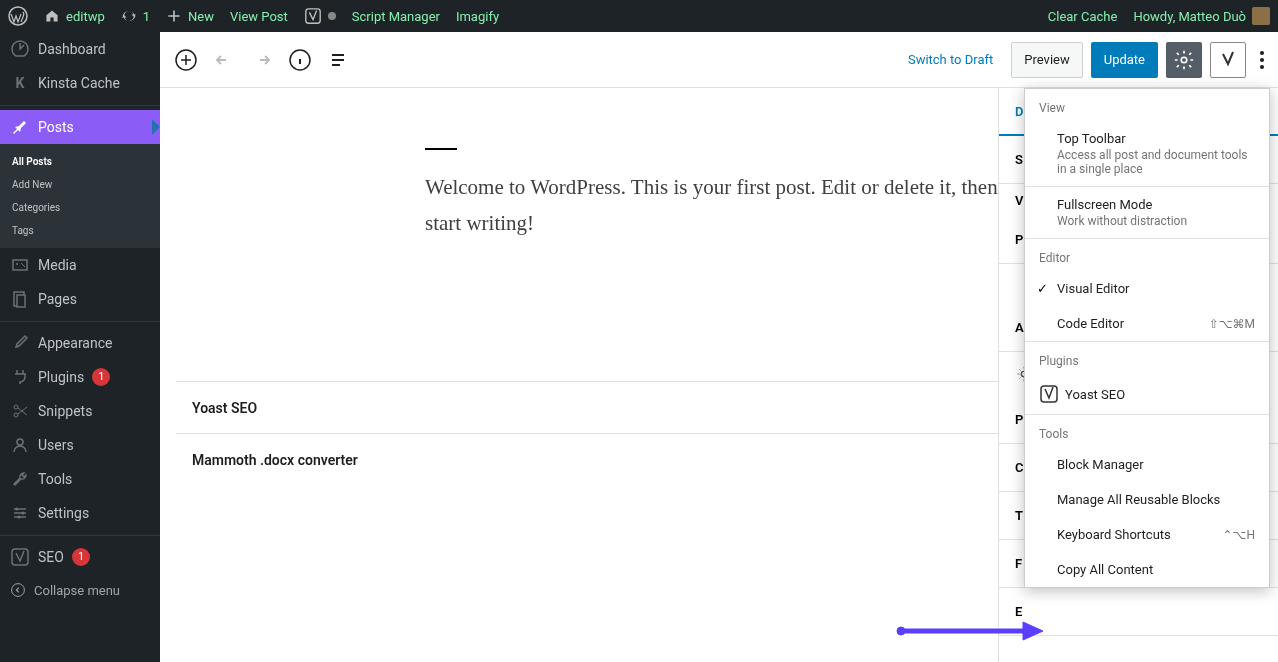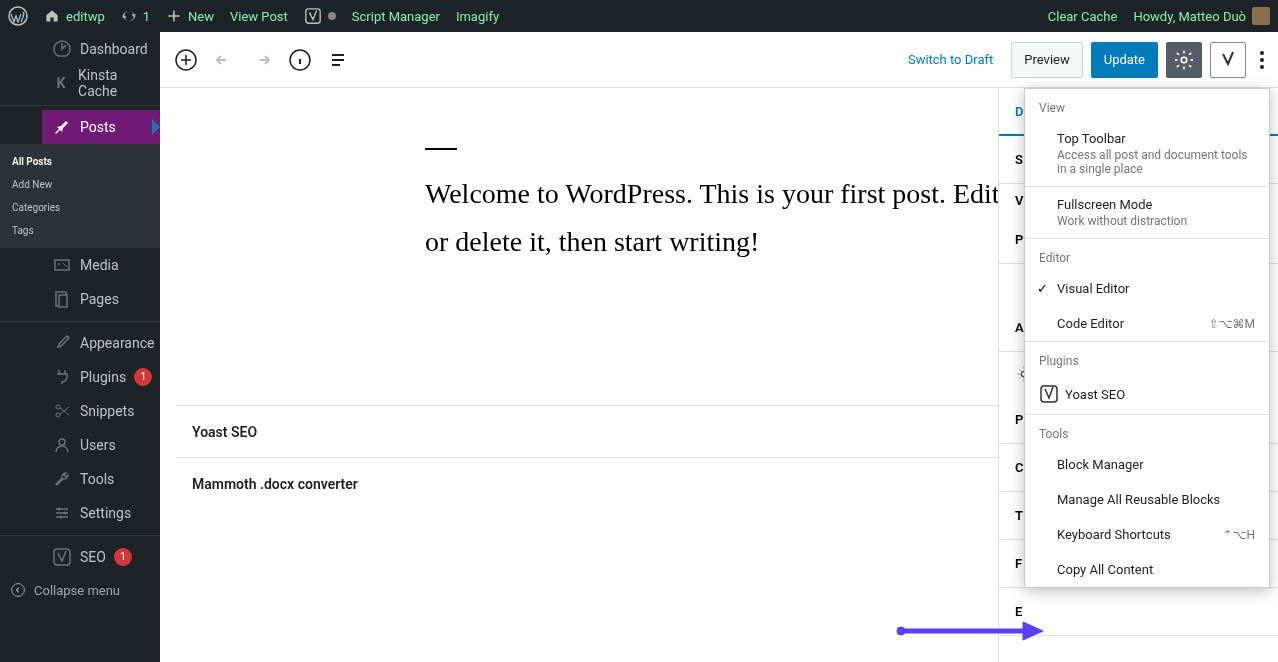--- a/index.html
+++ b/index.html
@@ -7,22 +7,22 @@
 
 
 .admin-bar { height: 32px; background: #1d2327; color: #bfbfbf; display: flex; align-items: center; font-size: 13px; }
 .admin-bar-left { display: flex; align-items: center; flex: 1; }
 .admin-bar-right { display: flex; align-items: center; }
 .ab-item { padding: 0 8px; height: 32px; display: flex; align-items: center; color: #86efac; cursor: pointer; gap: 6px; }
 .avatar { width: 18px; height: 18px; background: #8b6f47; border-radius: 2px; display: inline-block; }
 
 
 .sidebar { position: absolute; top: 32px; left: 0; width: 160px; height: 630px; background: #1d2327; color: #bfc3c7; font-size: 14px; overflow: hidden; }
-.menu-item { display: flex; align-items: center; height: 34px; padding: 0 8px 0 10px; cursor: pointer; gap: 8px; position: relative; margin-left: 42px; }
-.menu-item.active { background: #701a75; color: #fff; }
+.menu-item { display: flex; align-items: center; height: 34px; padding: 0 8px 0 10px; cursor: pointer; gap: 8px; position: relative; }
+.menu-item.active { background: #8b5cf6; color: #fff; }
 .menu-item.active::after { content: ''; position: absolute; right: -8px; top: 50%; transform: translateY(-50%); border: 8px solid transparent; border-left-color: #2271b1; }
 .menu-icon { width: 20px; height: 20px; display: flex; align-items: center; justify-content: center; opacity: .6; }
 .menu-item.active .menu-icon { opacity: 1; }
 .submenu { background: #2c3338; padding: 6px 0; }
 .submenu-item { padding: 6px 12px; font-size: 10px; color: #bfc3c7; cursor: pointer; }
 .submenu-item.current { color: #fff; font-weight: 600; }
 .menu-sep { height: 5px; border-top: 1px solid #32373c; margin: 5px 0 0; }
 .badge { background: #d63638; color: #fff; font-size: 11px; padding: 0 6px; border-radius: 9px; height: 18px; line-height: 18px; min-width: 18px; text-align: center; }
 .collapse { display: flex; align-items: center; font-size: 13px; padding: 8px 10px; color: #a0a5aa; gap: 8px; cursor: pointer; }
 
@@ -41,21 +41,21 @@
 .icon-btn.dark { background: #555d66; color: #fff; }
 .icon-btn.outline { border: 1px solid #888; }
 .dots { display:flex; flex-direction:column; gap:3px; padding: 0 6px; cursor:pointer; }
 .dots span { width:4px; height:4px; background:#1e1e1e; border-radius:50%; }
 
 
 .canvas { flex: 1; overflow-y: auto; padding: 60px 0 20px; }
 .post-body { max-width: 620px; margin: 0 auto 40px; padding: 0 16px; }
 .title-rule { width: 32px; height: 2px; background: #000; margin-bottom: 20px; }
 .post-title { font-size: 42px; font-weight: 700; font-family: -apple-system, sans-serif; margin-bottom: 40px; color: #000; }
-.post-content { font-family: Georgia, serif; font-size: 28px; line-height: 1.7; color: #000000; }
+.post-content { font-family: Georgia, serif; font-size: 21px; line-height: 1.7; color: #404040; }
 
 
 .metabox { border-top: 1px solid #e0e0e0; padding: 16px; display: flex; align-items: center; justify-content: space-between; margin: 0 16px; cursor:pointer; }
 .metabox h3 { font-size: 14px; font-weight: 600; color: #1e1e1e; }
 .metabox .caret { color: #666; }
 
 
 .settings-panel { position: absolute; top: 56px; right: 0; width: 280px; bottom: 0; border-left: 1px solid #e0e0e0; background: #fff; }
 .panel-row { height: 48px; border-bottom: 1px solid #e0e0e0; display:flex; align-items:center; padding: 0 16px; font-size: 13px; font-weight:600; }
 

